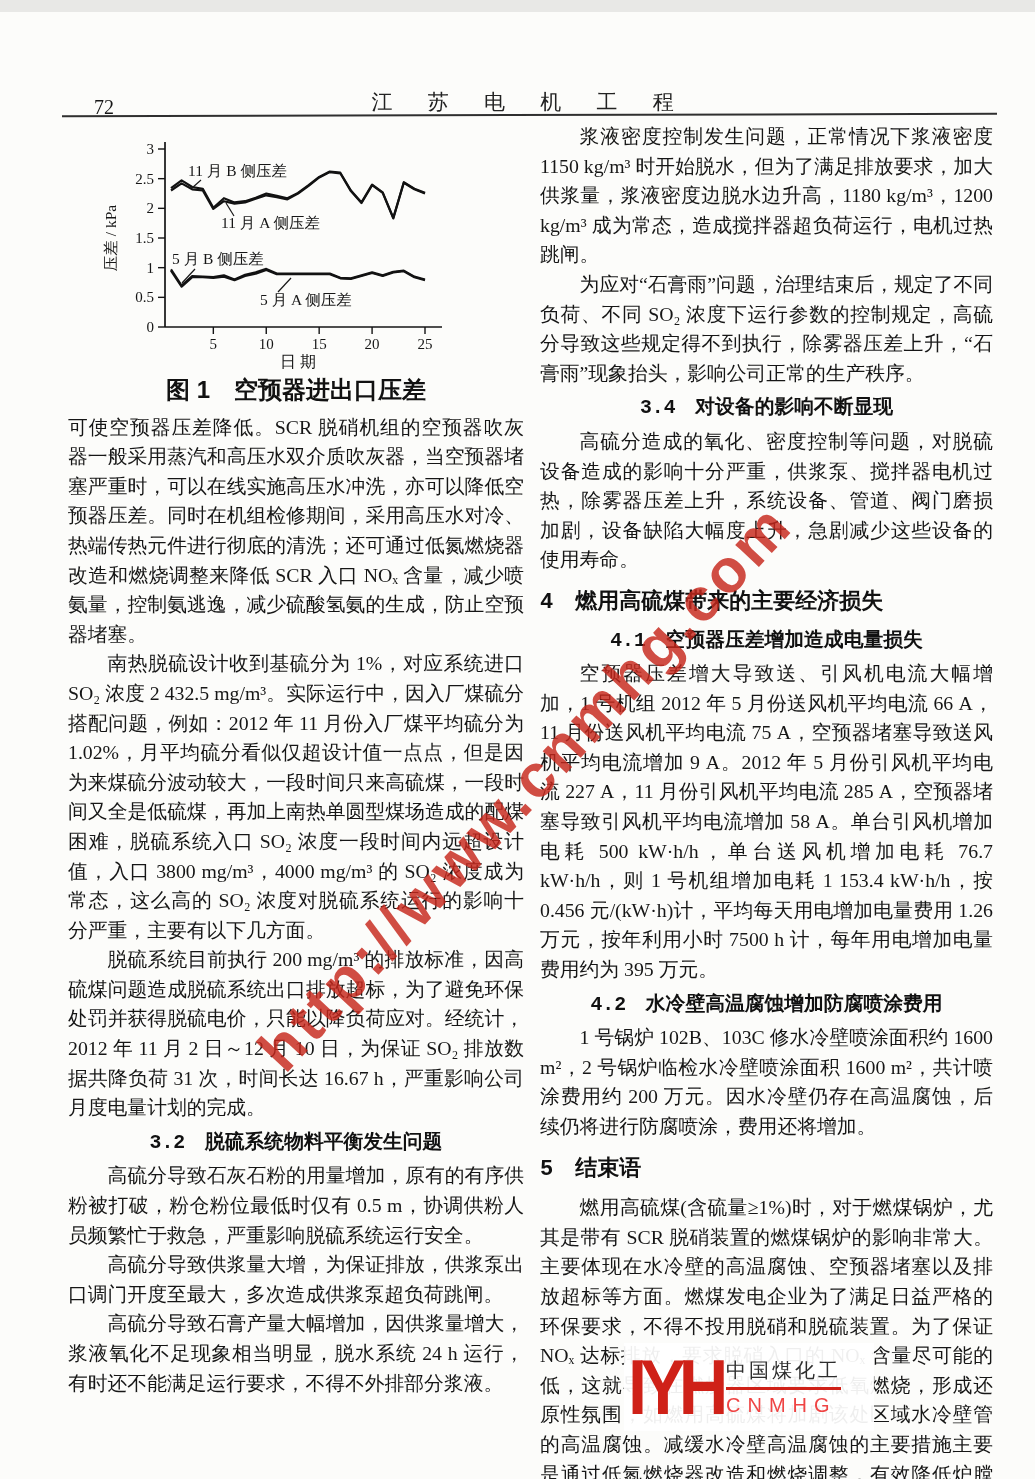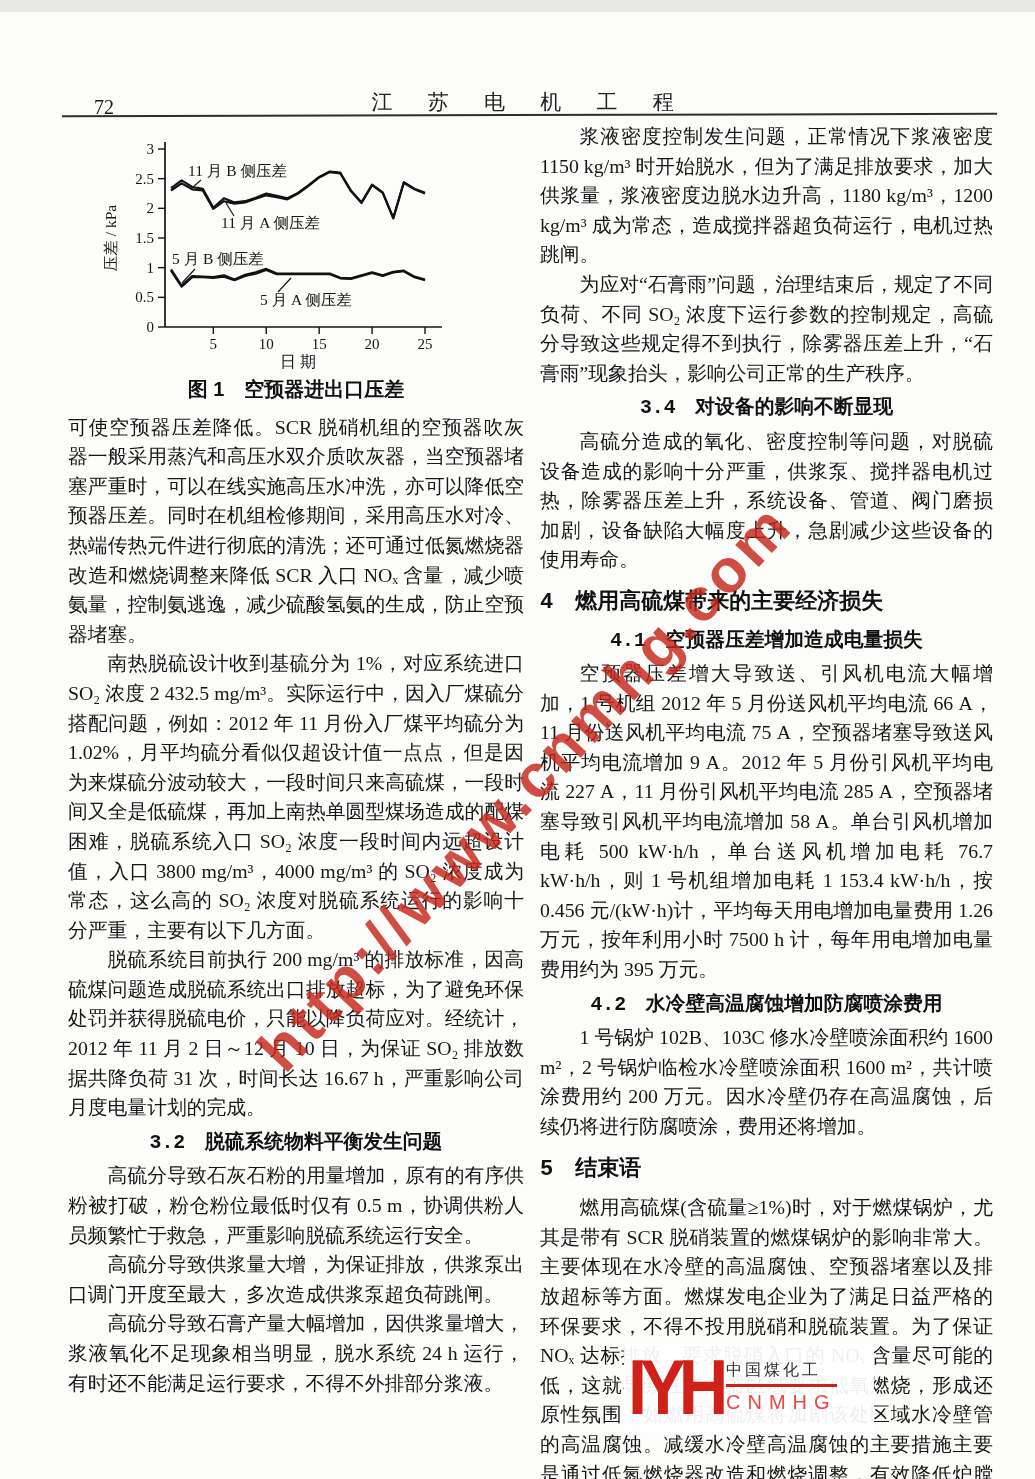--- a/index.html
+++ b/index.html
@@ -34,21 +34,21 @@
     font-family:Liberation Mono, monospace;
     font-weight:bold; font-size:19.8px; margin:6px 0 3px; color:#111;
     text-align:center;
   }
   
   .figure{margin:0 0 8px 0;}
   .figure svg{display:block;}
   svg text{font-family:"Liberation Serif","DejaVu Serif",serif; fill:#161616;}
   .fig-caption{
     text-align:center; font-family:"Liberation Sans","DejaVu Sans",sans-serif;
-    font-weight:bold; font-size:20px; margin-top:3px; color:#111;
+    font-weight:bold; font-size:24px; margin-top:3px; color:#111;
   }
   
   .watermark{
     position:absolute; left:152px; top:738px; width:740px; height:80px;
     line-height:80px; text-align:center;
     font-family:"Liberation Sans","DejaVu Sans",sans-serif;
     font-size:61px; font-weight:600; letter-spacing:4px;
     color:#c7271c; opacity:0.82;
     transform:rotate(-47deg);
     pointer-events:none; white-space:nowrap;
@@ -60,21 +60,21 @@
     display:flex; align-items:center; padding:0 4px;
   }
   .logo-mono{
     font-family:"Liberation Sans","DejaVu Sans",sans-serif;
     font-weight:900; font-size:78px; line-height:80px; letter-spacing:-8px;
     color:#cf2118; transform:scale(0.88,1); transform-origin:left center;
   }
   .logo-txt{display:flex; flex-direction:column; margin-left:-8px;}
   .logo-cn{
     font-family:"Liberation Sans","DejaVu Sans",sans-serif;
-    font-size:16px; letter-spacing:3px; color:#2d2d2d; white-space:nowrap;
+    font-size:20px; letter-spacing:3px; color:#2d2d2d; white-space:nowrap;
   }
   .logo-rule{height:3px; background:#cf2118; margin:3px 0 4px;}
   .logo-en{
     font-family:"Liberation Sans","DejaVu Sans",sans-serif;
     font-size:20px; letter-spacing:7px; color:#ef4444; white-space:nowrap;
   }
 </style>
 </head>
 <body>
 

